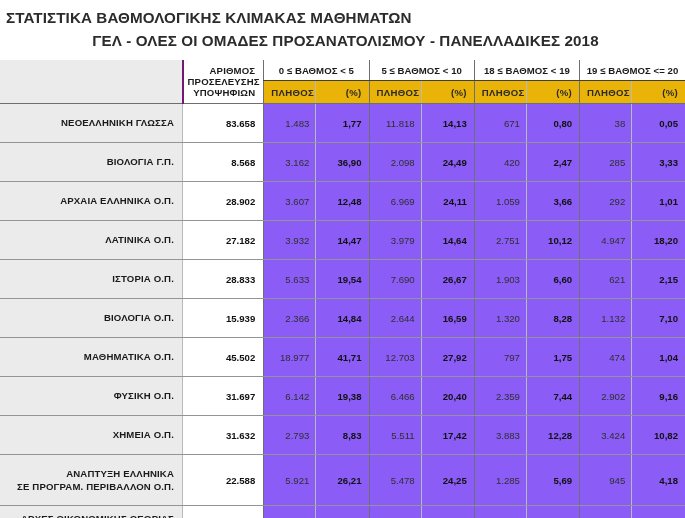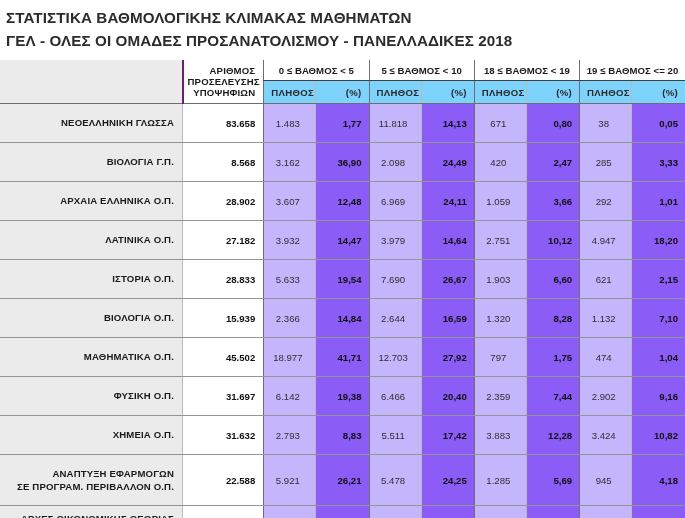--- a/index.html
+++ b/index.html
@@ -32,20 +32,21 @@
   .title-line {
     font-size: 15.2px;
     font-weight: bold;
     letter-spacing: 0.1px;
     line-height: 21px;
     color: #2b2b2b;
     white-space: nowrap;
   }
   .title-line.second {
     margin-top: 2px;
+    text-align: center;
   }
 
   
   table.stats {
     width: 685px;
     border-collapse: collapse;
     table-layout: fixed;
     margin-top: 9px;
   }
   table.stats td, table.stats th {
@@ -93,21 +94,21 @@
     border-left: 1.6px solid #6d6e71;
     white-space: nowrap;
     background: #ffffff;
   }
   .hdr-sub {
     font-size: 7.6px;
     font-weight: bold;
     letter-spacing: 0.3px;
     padding: 5px 7px 5px 7px !important;
     border-bottom: 1.6px solid #6d6e71;
-    background: #7dd3fc;
+    background: #eab308;
     color: #2a2a2a;
   }
   .hdr-sub.count { text-align: left;  border-left: 1.6px solid #6d6e71; }
   .hdr-sub.pct   { text-align: right; border-left: 1px solid #b9babc; }
 
   
   tbody tr {
     height: 39px;
   }
   tbody tr.tall { height: 51px; }
@@ -130,22 +131,22 @@
   td.total {
     background: #ffffff;
     text-align: right;
     font-size: 12.6px;
     font-weight: bold;
     padding: 0 8px 0 2px !important;
     border-left: 1px solid #b9babc;
     color: #111111;
   }
   td.count {
-    background: #c4b5fd;
-    text-align: center;
+    background: #8b5cf6;
+    text-align: right;
     font-size: 9.3px;
     font-weight: normal;
     padding: 0 6px 0 2px !important;
     border-left: 1.4px solid #6d6e71;
     color: #2f2f2f;
   }
   td.pct {
     background: #8b5cf6;
     text-align: right;
     font-size: 12.1px;
@@ -328,21 +329,21 @@
           <td class="pct">8,83</td>
           <td class="count">5.511</td>
           <td class="pct">17,42</td>
           <td class="count">3.883</td>
           <td class="pct">12,28</td>
           <td class="count">3.424</td>
           <td class="pct">10,82</td>
         </tr>
         <tr class="tall">
           <td class="subject">
-            <span class="sub-l1">ΑΝΑΠΤΥΞΗ ΕΦΑΡΜΟΓΩΝ</span>
+            <span class="sub-l1">ΑΝΑΠΤΥΞΗ ΕΛΛΗΝΙΚΑ</span>
             <span class="sub-l2">ΣΕ ΠΡΟΓΡΑΜ. ΠΕΡΙΒΑΛΛΟΝ Ο.Π.</span>
           </td>
           <td class="total">22.588</td>
           <td class="count">5.921</td>
           <td class="pct">26,21</td>
           <td class="count">5.478</td>
           <td class="pct">24,25</td>
           <td class="count">1.285</td>
           <td class="pct">5,69</td>
           <td class="count">945</td>

